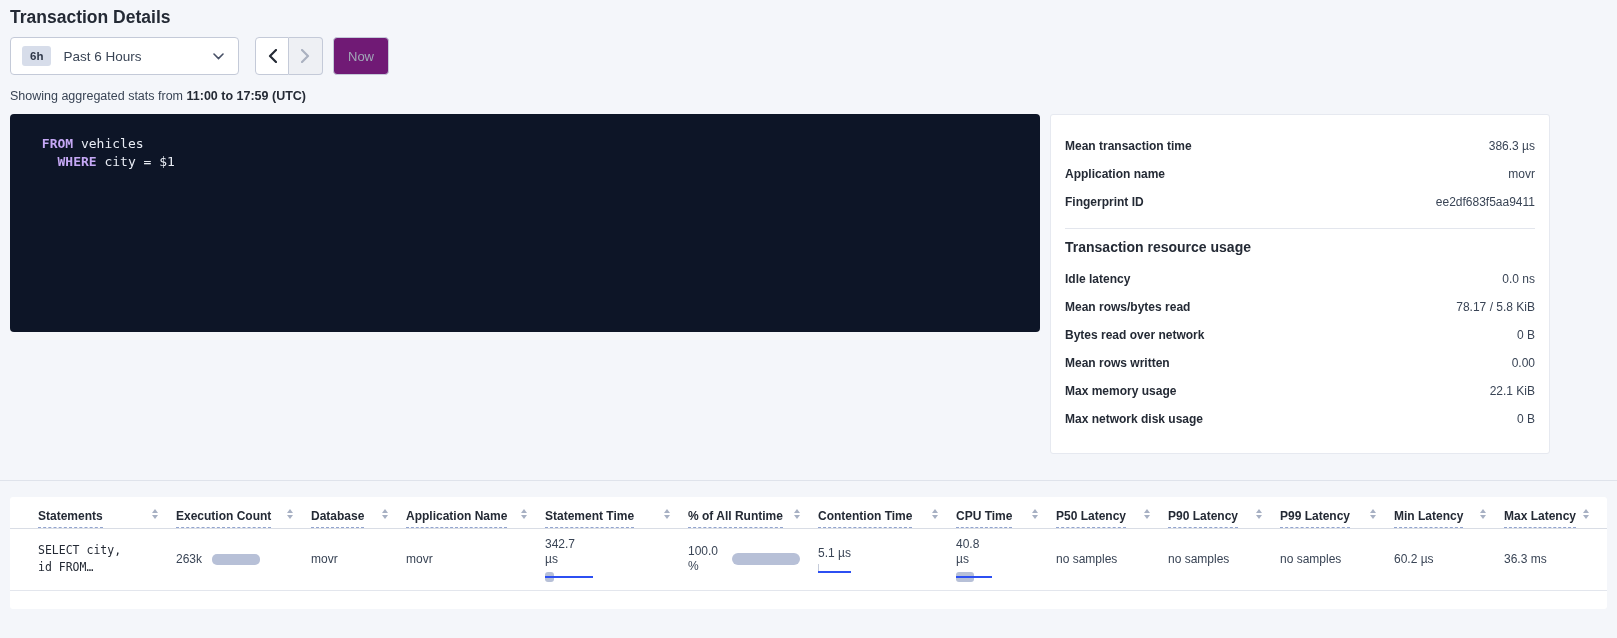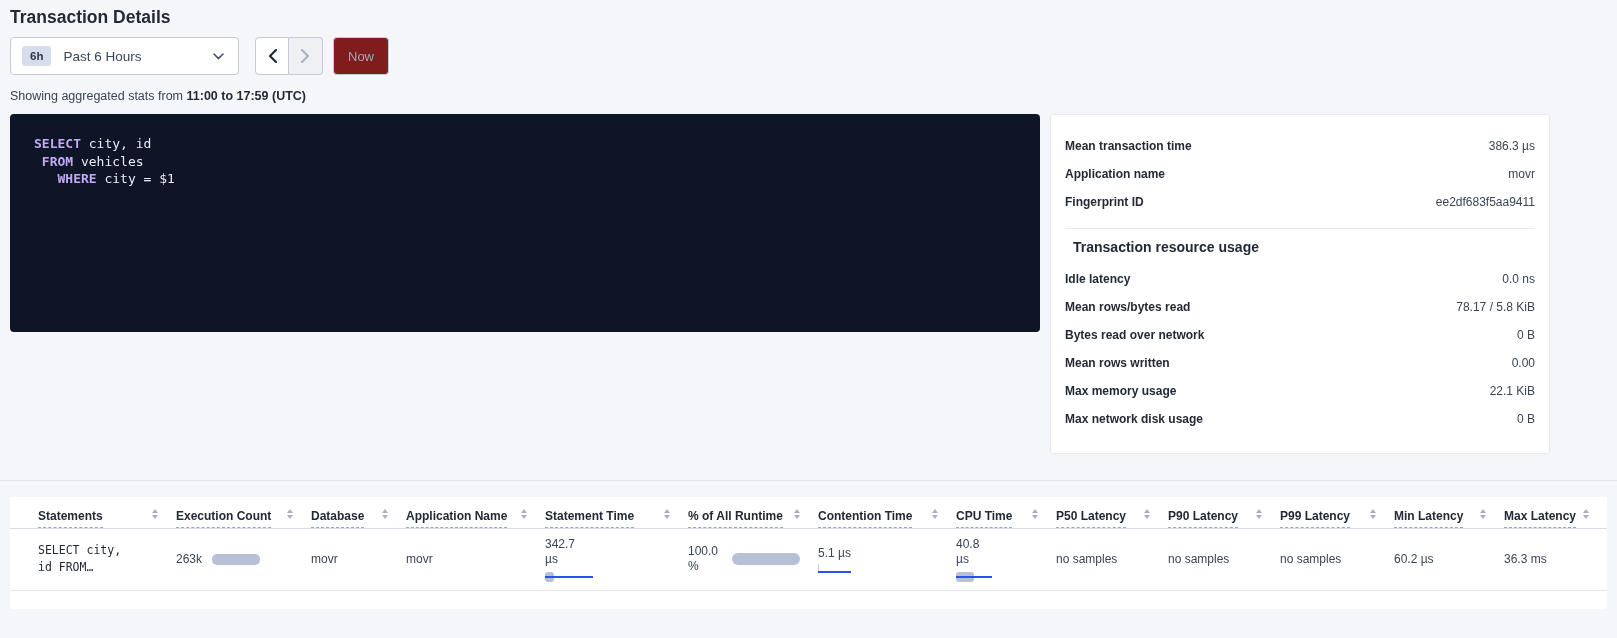--- a/index.html
+++ b/index.html
@@ -46,21 +46,21 @@
     background: #fff;
     display: flex; align-items: center; justify-content: center;
     cursor: pointer; color: #242a35;
   }
   .nav-btn.prev { border-radius: 4px 0 0 4px; }
   .nav-btn.next { border-radius: 0 4px 4px 0; border-left: none; background: #eef0f4; color: #aab1c0; }
   .now-btn {
     margin-left: 10px;
     height: 38px; padding: 0 14px;
     border: 1px solid #c4cad8; border-radius: 4px;
-    background: #7f1d1d; color: #a1a8b8;
+    background: #701a75; color: #a1a8b8;
     font-size: 13px; display: flex; align-items: center;
   }
 
   .stats-caption { margin: 14px 10px 0; font-size: 12.5px; color: #394455; }
   .stats-caption b { color: #242a35; }
 
   
   .cards-row { display: flex; align-items: flex-start; margin: 11px 10px 0; gap: 10px; }
 
   .sql-card {
@@ -79,21 +79,21 @@
     width: 500px;
     background: #fff;
     border: 1px solid #e6e9f0;
     border-radius: 3px;
     padding: 17px 14px 20px;
   }
   .kv-row { display: flex; align-items: center; justify-content: space-between; padding: 7px 0; }
   .kv-label { font-size: 12px; font-weight: 700; color: #242a35; }
   .kv-value { font-size: 12px; color: #394455; text-align: right; }
   .summary-divider { border: none; border-top: 1px solid #e3e6ed; margin: 12px 0 10px; }
-  .resource-heading { font-size: 14px; font-weight: 700; color: #242a35; margin: 6px 8px 10px; }
+  .resource-heading { font-size: 14px; font-weight: 700; color: #242a35; margin: 6px 0 10px; }
 
   
   .section-divider { border: none; border-top: 1px solid #dfe3eb; margin-top: 26px; }
   .table-caption { margin: 14px 0 0 10px; font-size: 12.5px; color: #394455; }
 
   .table-card {
     margin: 16px 10px 0;
     background: #fff;
     border-radius: 3px;
     height: 112px;
@@ -172,21 +172,21 @@
           </svg>
       </div>
     </div>
     <div class="now-btn">Now</div>
   </div>
 
   <div class="stats-caption"><span>Showing aggregated stats from </span><b>11:00 to 17:59 (UTC)</b></div>
 
   <div class="cards-row">
 
-    <div class="sql-card"><div><span></span><span class="sql-kw">SELECT</span><span> city, id</span></div><div><span> </span><span class="sql-kw">FROM</span><span> vehicles</span></div><div><span>   </span><span class="sql-kw">WHERE</span><span> city = $1</span></div></div>
+    <div class="sql-card"><div><span> </span><span class="sql-kw">FROM</span><span> vehicles</span></div><div><span>   </span><span class="sql-kw">WHERE</span><span> city = $1</span></div></div>
 
     <div class="summary-card">
       <div class="kv-row">
         <span class="kv-label">Mean transaction time</span>
         <span class="kv-value">386.3 µs</span>
       </div>
       <div class="kv-row">
         <span class="kv-label">Application name</span>
         <span class="kv-value">movr</span>
       </div>

